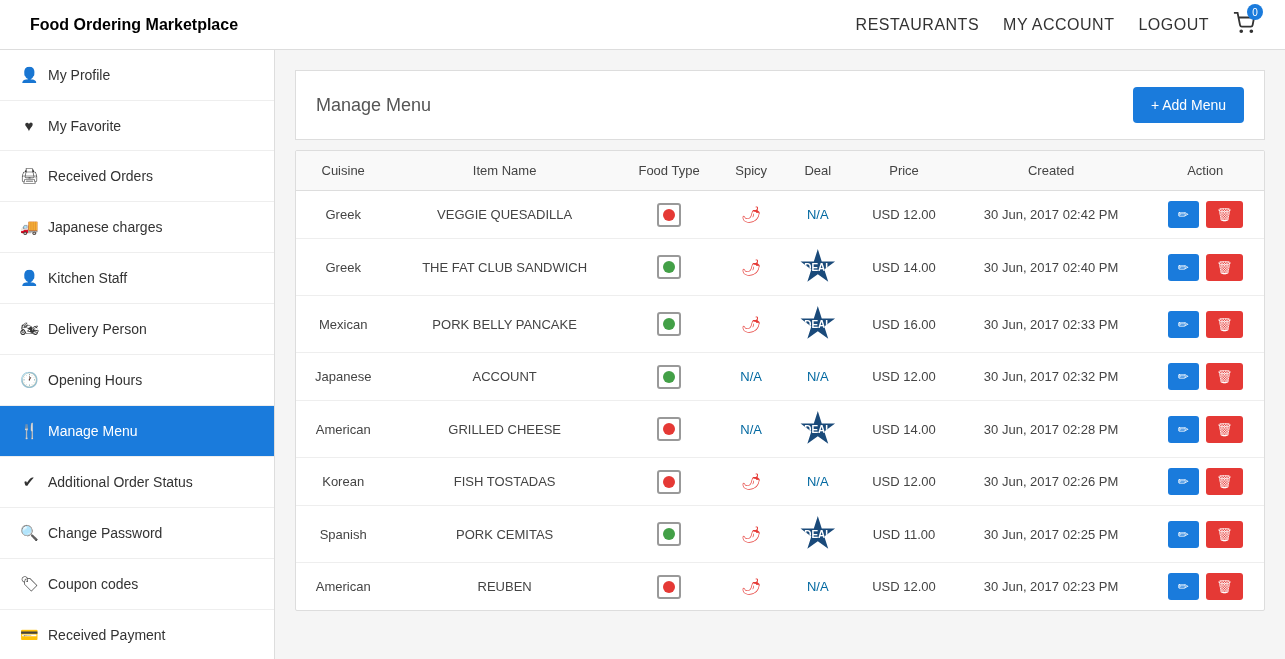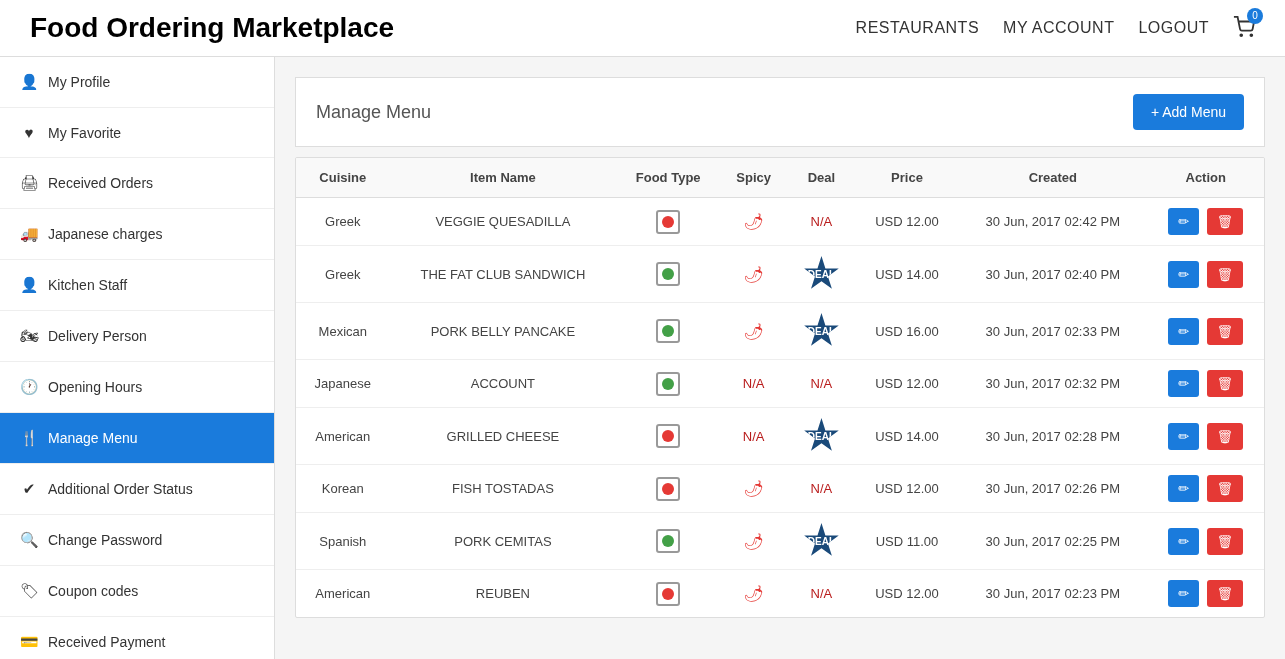--- a/index.html
+++ b/index.html
@@ -8,21 +8,21 @@
     
     .header {
       background: #fff;
       padding: 12px 30px;
       display: flex;
       align-items: center;
       justify-content: space-between;
       border-bottom: 1px solid #ddd;
     }
     .header-logo {
-      font-size: 28px;
+      font-size: 16px;
       font-weight: bold;
       color: #000;
     }
     .header-nav {
       display: flex;
       align-items: center;
       gap: 24px;
     }
     .header-nav a {
       text-decoration: none;
@@ -128,21 +128,21 @@
     table {
       width: 100%;
       border-collapse: collapse;
     }
     thead tr {
       background: #f9f9f9;
     }
     thead th {
       padding: 12px 10px;
       text-align: center;
-      font-weight: 700;
+      font-weight: 400;
       font-size: 13px;
       border-bottom: 1px solid #ddd;
       color: #444;
     }
     tbody tr {
       border-bottom: 1px solid #eee;
     }
     tbody tr:last-child { border-bottom: none; }
     tbody td {
       padding: 10px 10px;
@@ -189,21 +189,21 @@
     .btn-delete {
       background: #e53935;
       color: #fff;
       border: none;
       padding: 6px 10px;
       border-radius: 3px;
       cursor: pointer;
       font-size: 13px;
     }
 
-    .na-text { color: #b91c1c; }
+    .na-text { color: #0369a1; }
   </style>
 </head>
 <body>
 
 <div class="header">
   <div class="header-logo">Food Ordering Marketplace</div>
   <div class="header-nav">
     <a href="#">RESTAURANTS</a>
     <a href="#">MY ACCOUNT</a>
     <a href="#">LOGOUT</a>

